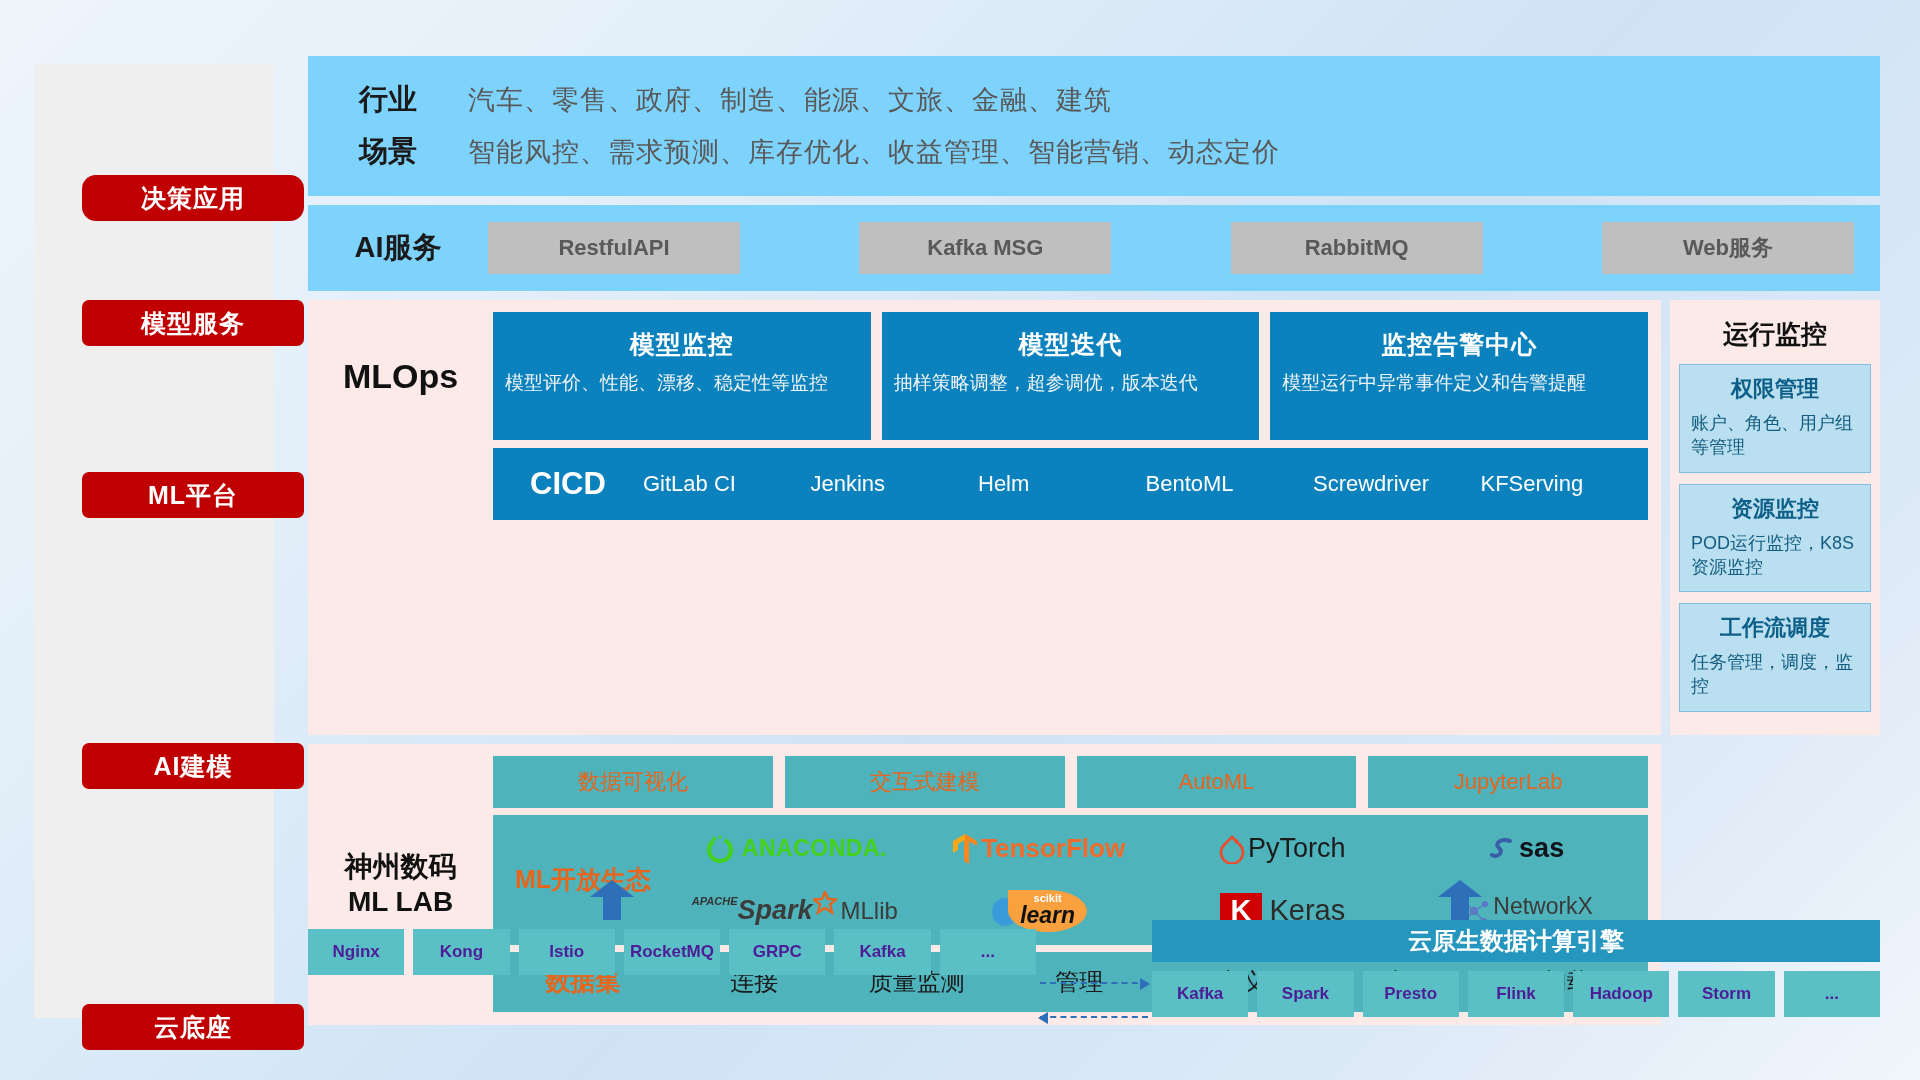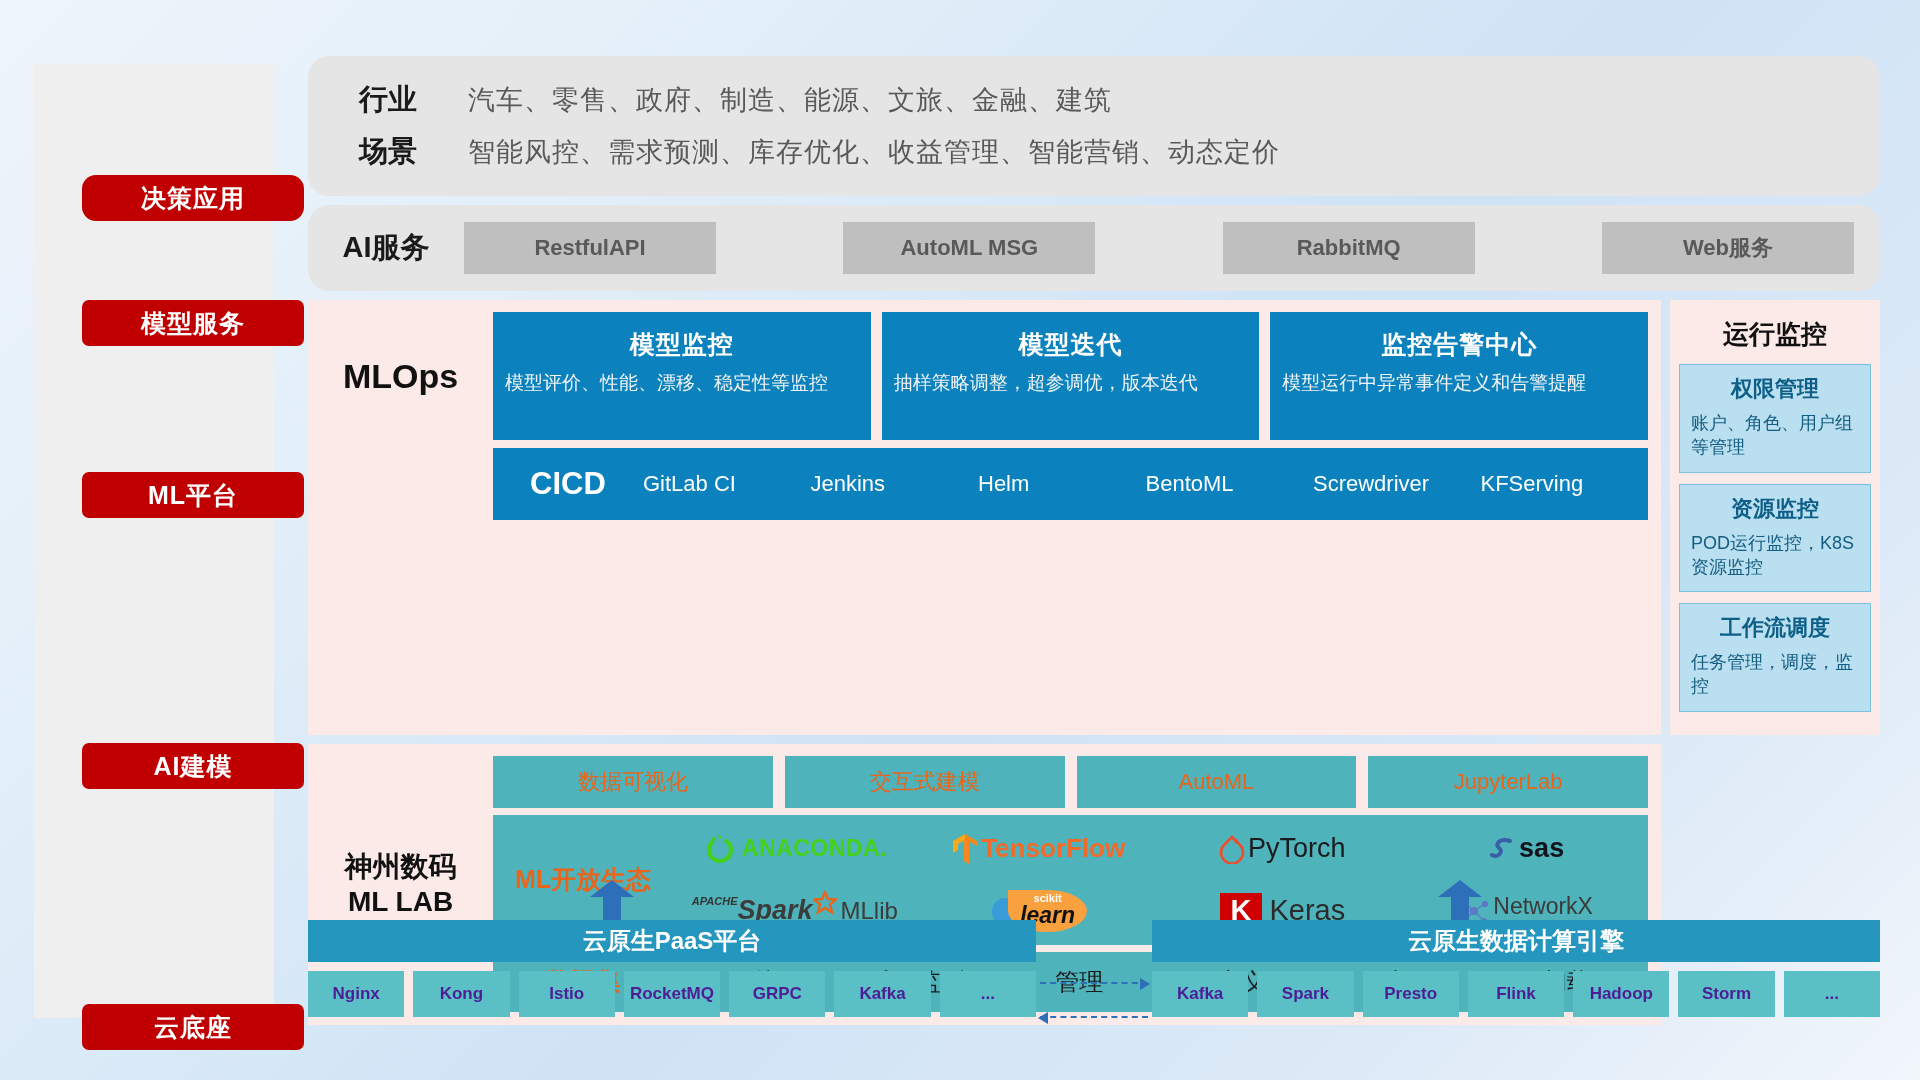--- a/index.html
+++ b/index.html
@@ -27,36 +27,36 @@
   .rb0 { top:111px;border-radius:14px; }
   .rb1 { top:236px; }
   .rb2 { top:408px; }
   .rb3 { top:679px; }
   .rb4 { top:940px; }
 
   
   .main { position:absolute; left:308px; top:56px; width:1572px; }
 
   .band {
-    background:#e5e5e5; position:relative;border-radius:21px;
+    background:#7dd3fc; position:relative;
   }
   .band + .band { margin-top:9px; }
 
   
   .band-top { padding:18px 0 18px 0; height:140px; display:flex; align-items:center; }
   .rowline { display:flex; align-items:center; height:52px; }
   .rowlabel {
     width:160px; text-align:center; flex:none;
     font-size:29px; font-weight:bold; color:#1a1a1a;
   }
   .rowvalue { font-size:27px; color:#595959; letter-spacing:1px; }
 
   
   .band-svc { height:86px; display:flex; align-items:center; }
-  .svc-label { width:156px; text-align:center; flex:none; font-size:29px; font-weight:bold; color:#1a1a1a;}
+  .svc-label { width:180px; text-align:center; flex:none; font-size:29px; font-weight:bold; color:#1a1a1a;}
   .svc-items { flex:1; display:flex; gap:0; justify-content:space-between; padding-right:26px; }
   .svc-chip {
     width:252px; height:52px; background:#bfbfbf; color:#595959;
     font-size:22px; font-weight:bold;
     display:flex; align-items:center; justify-content:center;
   }
 
   
   .mid { display:flex; gap:9px; margin-top:9px; }
   .mid-left { width:1353px; background:#fbeae7; padding:12px 0 13px 0; }
@@ -205,21 +205,21 @@
       </div>
     </div>
 
     <div class="band band-svc">
       <div class="svc-label">AI服务</div>
       <div class="svc-items">
         <div class="svc-chip">
             <span>RestfulAPI</span>
           </div>
         <div class="svc-chip">
-            <span>AutoML MSG</span>
+            <span>Kafka MSG</span>
           </div>
         <div class="svc-chip">
             <span>RabbitMQ</span>
           </div>
         <div class="svc-chip">
             <span>Web服务</span>
           </div>
       </div>
     </div>
 
@@ -387,21 +387,20 @@
           <i></i>
           <b></b>
         </div>
       <div class="uparrow a2">
           <i></i>
           <b></b>
         </div>
     </div>
     <div class="cloudrow">
       <div class="cloud-col">
-        <div class="cloud-head">云原生PaaS平台</div>
         <div class="cloud-chips">
           <div class="chip">Nginx</div>
           <div class="chip">Kong</div>
           <div class="chip">Istio</div>
           <div class="chip">RocketMQ</div>
           <div class="chip">GRPC</div>
           <div class="chip">Kafka</div>
           <div class="chip">...</div>
         </div>
       </div>

